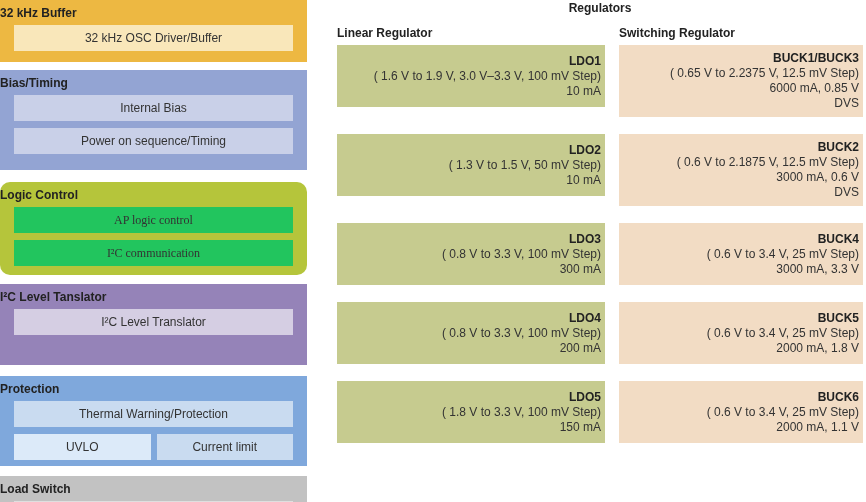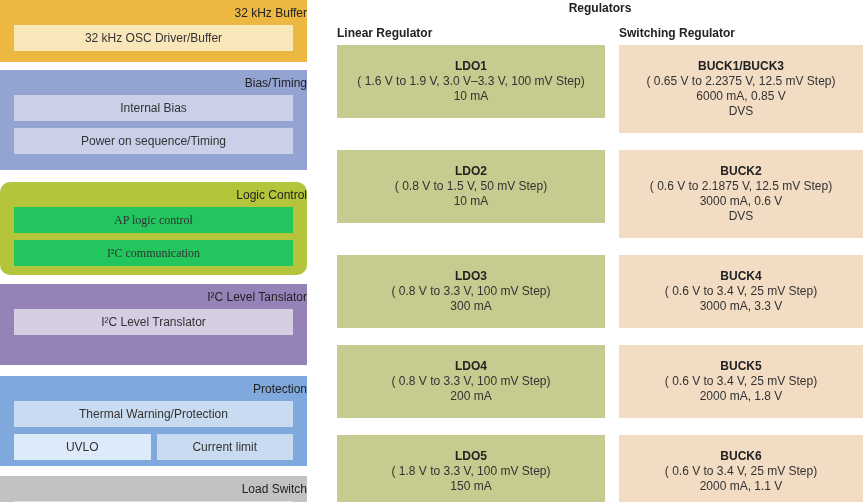--- a/index.html
+++ b/index.html
@@ -2,21 +2,21 @@
 <html><head>
 <meta charset="utf-8">
 <style>
   * { margin:0; padding:0; box-sizing:border-box; }
   body { background:#fff; font-family:"Liberation Sans","DejaVu Sans",sans-serif; font-size:12px; color:#333; }
   .stage { position:relative; width:866px; height:502px; background:#fff; overflow:hidden; }
 
   
   .left-panel { position:absolute; left:0; top:0; width:307px; }
   .blk { padding-top:5px; }
-  .blk-title { font-weight:normal; text-align:right; line-height:16px; color:#222; }
+  .blk-title { font-weight:bold; text-align:left; line-height:16px; color:#222; }
   .blk-item { margin:4px 14px 0; height:26px; line-height:26px; text-align:center; }
   .blk-item + .blk-item { margin-top:7px; }
   .blk-split { display:flex; gap:6px; margin:7px 14px 0; }
   .blk-split > div { flex:1; height:26px; line-height:26px; text-align:center; }
 
   .blk-buffer     { height:62px; background:#EDB842; margin-bottom:8px; }
   .blk-buffer .blk-item { background:#F9E7BA; }
   .blk-bias       { height:100px; background:#93A4D3; margin-bottom:12px; }
   .blk-bias .blk-item { background:#C9D0E8; }
   .blk-logic      { height:93px; background:#B5C53B; margin-bottom:9px;border-radius:10px; }
@@ -28,21 +28,21 @@
   .blk-protection .split-uvlo { background:#DCEAF9; }
   .blk-protection .split-current { background:#C9DBF0; }
   .blk-load       { height:62px; background:#C2C2C2; }
   .blk-load .blk-item { background:#DFDFDF; }
 
   
   .regulators { position:absolute; left:337px; top:0; width:526px; }
   .reg-title { font-weight:bold; text-align:center; line-height:14px; margin:1px 0 11px; color:#222; }
   .reg-headers { display:grid; grid-template-columns:268px 244px; column-gap:14px; font-weight:bold; text-align:left; margin-bottom:5px; color:#222; }
   .reg-grid { display:grid; grid-template-columns:268px 244px; column-gap:14px; row-gap:17px; align-items:start; }
-  .reg-box { min-height:62px; padding:14px 4px; display:flex; flex-direction:column; justify-content:center; text-align:center; }
+  .reg-box { min-height:62px; padding:6px 4px; display:flex; flex-direction:column; justify-content:center; text-align:right; }
   .reg-name { font-weight:bold; line-height:15px; color:#222; }
   .reg-line { line-height:15px; }
   .ldo  { background:#C6CB8F; }
   .buck { background:#F2DCC4; }
 </style>
 </head>
 <body>
 
 <div class="stage">
 
@@ -103,21 +103,21 @@
       </div>
       <div class="reg-box buck">
         <div class="reg-name">BUCK1/BUCK3</div>
         <div class="reg-line">( 0.65 V to 2.2375 V, 12.5 mV Step)</div>
         <div class="reg-line">6000 mA, 0.85 V</div>
         <div class="reg-line">DVS</div>
       </div>
 
       <div class="reg-box ldo">
         <div class="reg-name">LDO2</div>
-        <div class="reg-line">( 0.8 V to 1.5 V, 50 mV Step)</div>
+        <div class="reg-line">( 1.3 V to 1.5 V, 50 mV Step)</div>
         <div class="reg-line">10 mA</div>
       </div>
       <div class="reg-box buck">
         <div class="reg-name">BUCK2</div>
         <div class="reg-line">( 0.6 V to 2.1875 V, 12.5 mV Step)</div>
         <div class="reg-line">3000 mA, 0.6 V</div>
         <div class="reg-line">DVS</div>
       </div>
 
       <div class="reg-box ldo">

